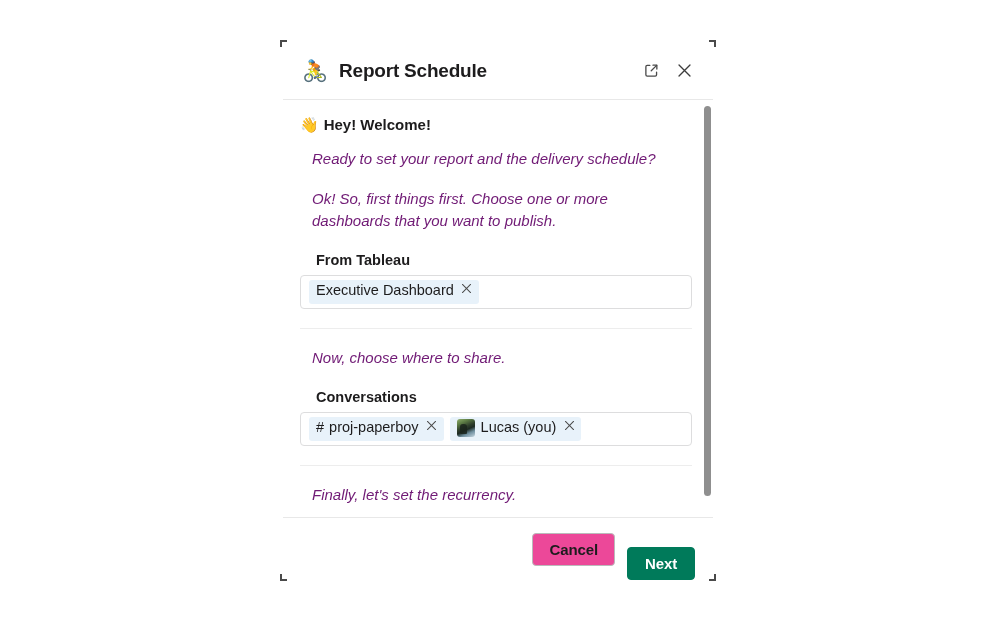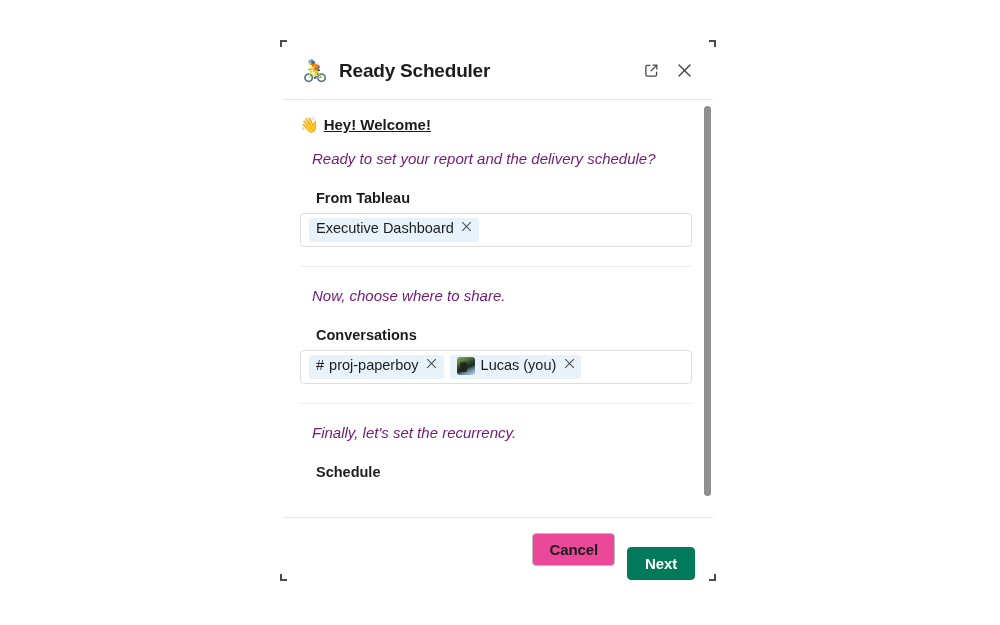--- a/index.html
+++ b/index.html
@@ -140,21 +140,20 @@
     line-height: 22px;
     color: #1d1c1d;
     margin: 0 0 1px 0;
   }
   .welcome-line .wave {
     font-size: 15px;
     margin-right: 5px;
   }
   .welcome-line .strong {
     font-weight: bold;
-    text-decoration: underline;
   }
   .para {
     font-size: 15px;
     line-height: 22px;
     color: #701a75;
     margin: 12px;
     max-width: 368px;
     font-style: italic;
   }
   .para-gap { margin-top: 18px; }
@@ -312,21 +311,21 @@
         </svg>
     </div>
     <div class="corner corner-br">
       <svg width="7" height="7" viewBox="0 0 7 7">
           <path d="M7 7H0V5h5V0h2z" fill="#4a4a4a"></path>
         </svg>
     </div>
 
     <div class="modal-header">
       <span class="app-emoji">🚴</span>
-      <div class="modal-title">Ready Scheduler</div>
+      <div class="modal-title">Report Schedule</div>
       <div class="header-actions">
         <button class="icon-btn" title="Open in new window">
           <svg width="15" height="15" viewBox="0 0 16 16" fill="none">
             <path d="M6.2 2.6H3.4A1.4 1.4 0 0 0 2 4v8.6A1.4 1.4 0 0 0 3.4 14H12a1.4 1.4 0 0 0 1.4-1.4V9.8" stroke="#4a4a4a" stroke-width="1.4" stroke-linecap="round"></path>
             <path d="M9.6 2.3h4.1v4.1" stroke="#4a4a4a" stroke-width="1.4" stroke-linecap="round" stroke-linejoin="round"></path>
             <path d="M13.5 2.5 7.7 8.3" stroke="#4a4a4a" stroke-width="1.4" stroke-linecap="round"></path>
           </svg>
         </button>
         <button class="icon-btn" title="Close">
           <svg width="17" height="17" viewBox="0 0 18 18" fill="none">
@@ -339,20 +338,21 @@
 
     <div class="modal-body-wrap">
       <div class="modal-body">
         <div class="body-inner">
 
           <div class="welcome-line">
             <span class="wave">👋</span><span class="strong">Hey! Welcome!</span>
           </div>
           <div class="para">Ready to set your report and the delivery schedule?</div>
 
+          <div class="para para-gap">Ok! So, first things first. Choose one or more dashboards that you want to publish.</div>
 
           <div class="field-label">From Tableau</div>
 
           <div class="select-box">
             <span class="chip">
               <span class="chip-label">Executive Dashboard</span>
               <span class="chip-x">
                 <svg width="11" height="11" viewBox="0 0 12 12" fill="none">
                   <path d="M1.6 1.6 10.4 10.4M10.4 1.6 1.6 10.4" stroke="#4a4a4a" stroke-width="1.1" stroke-linecap="round"></path>
                 </svg>

